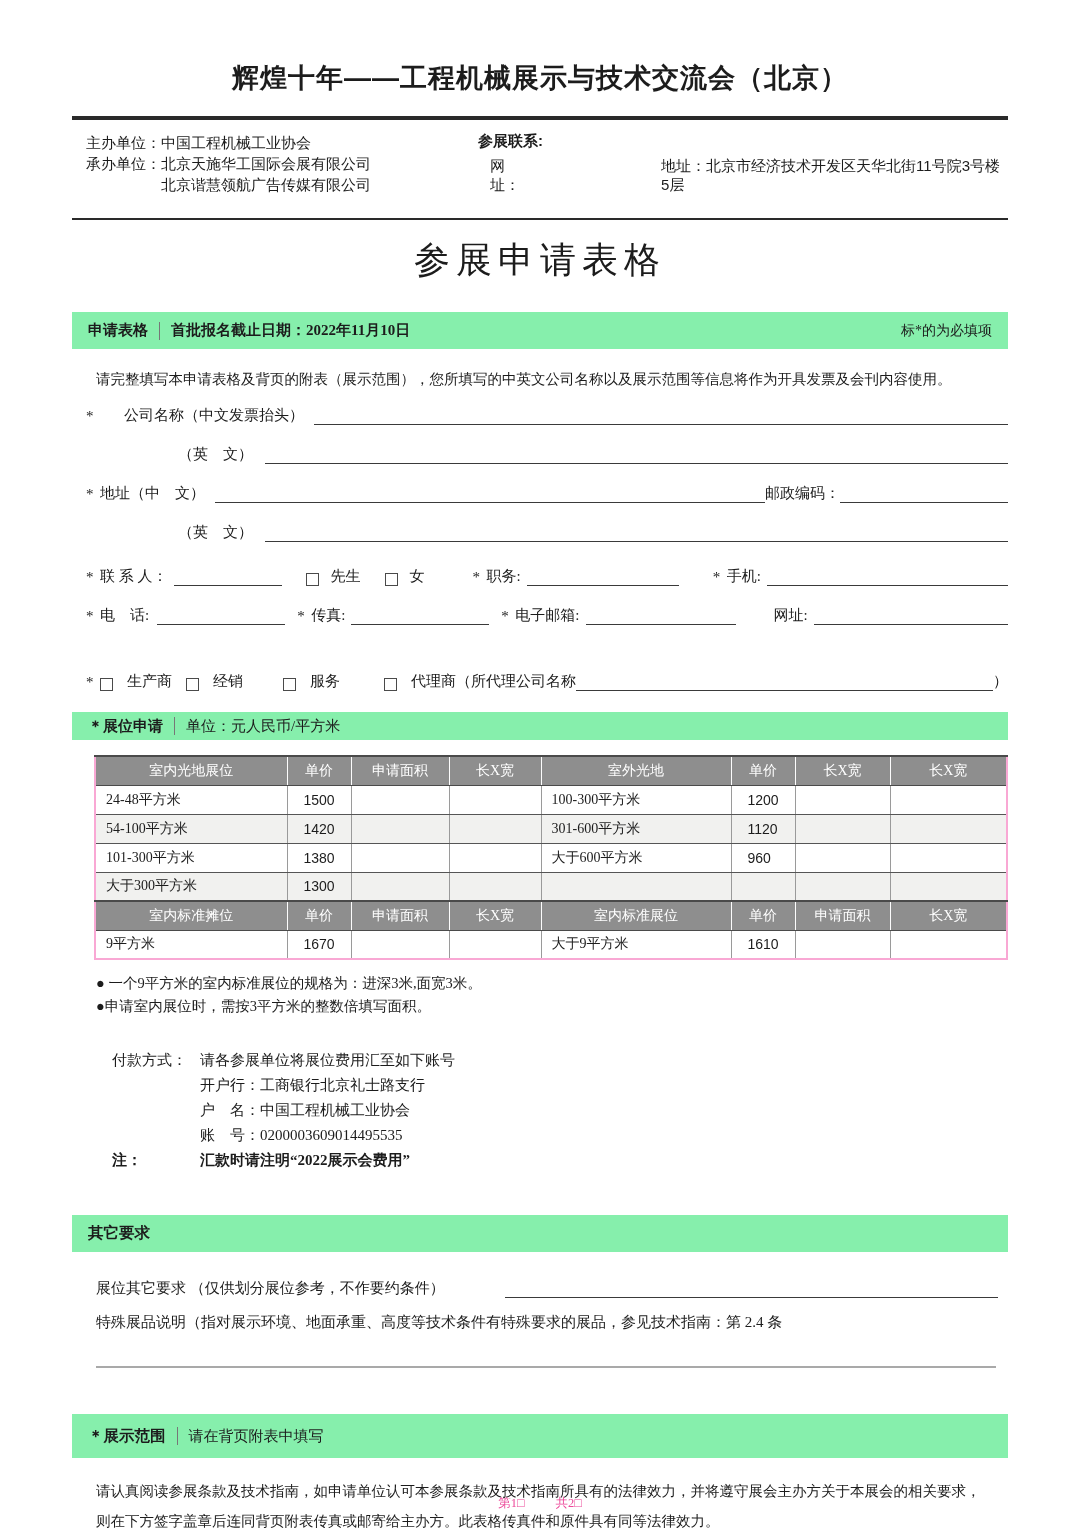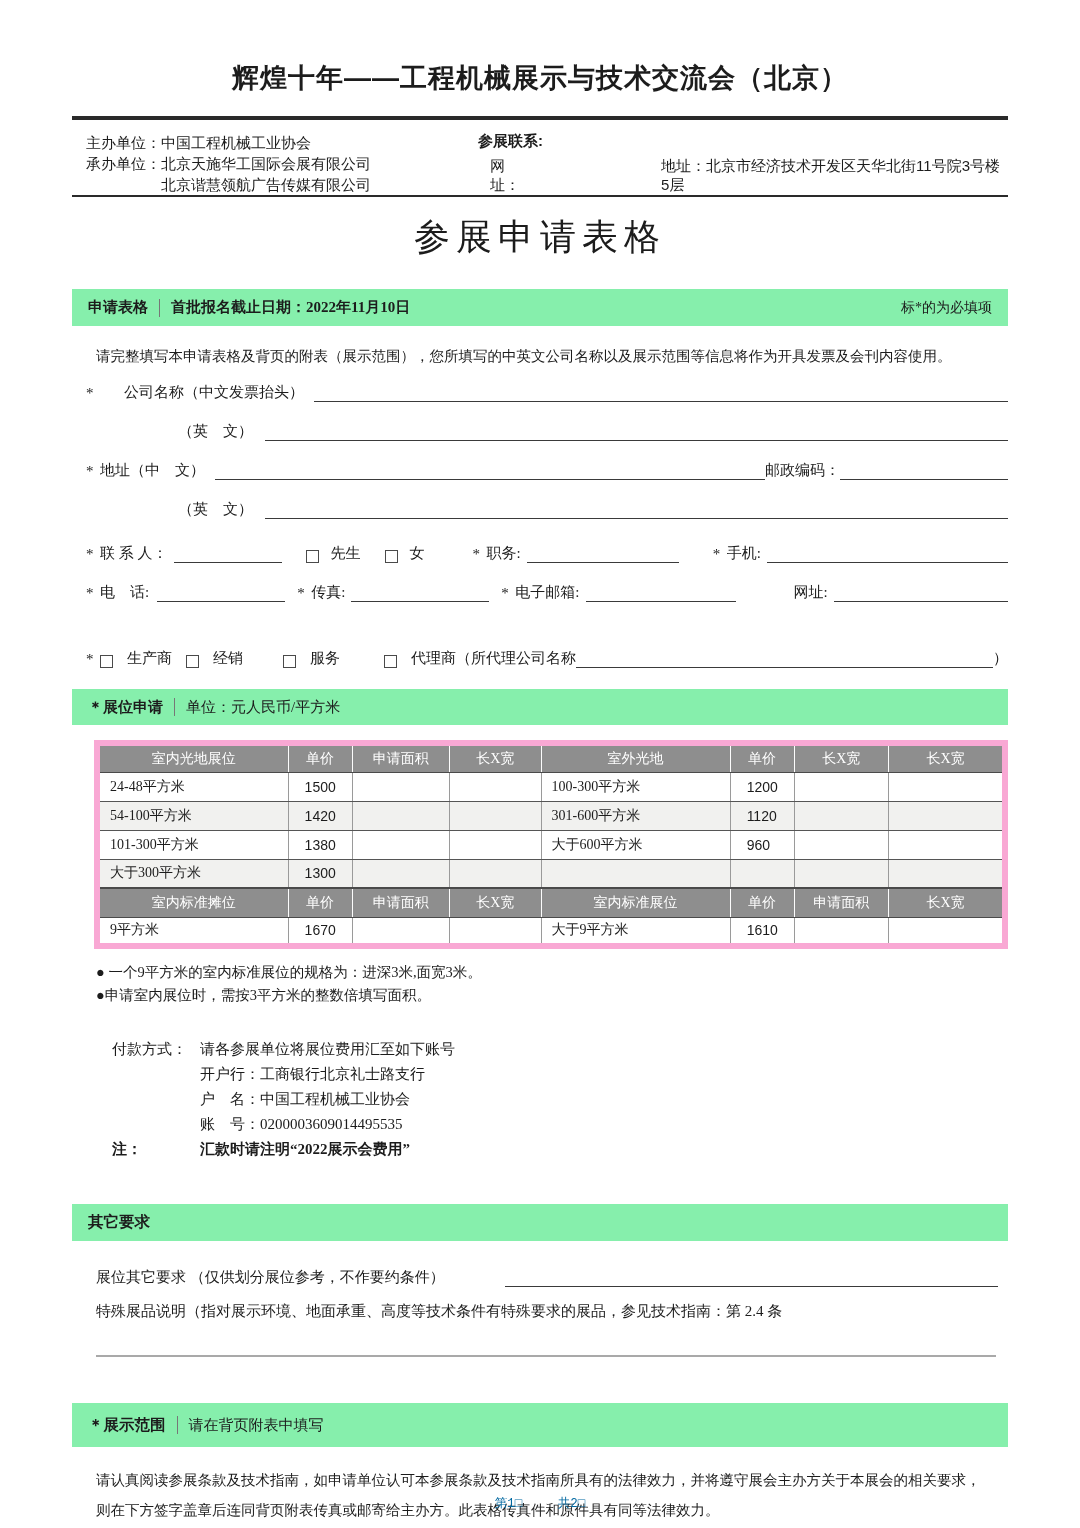--- a/index.html
+++ b/index.html
@@ -9,21 +9,21 @@
   .hei { font-family:"Liberation Sans","DejaVu Sans",sans-serif; }
 
   .main-title { text-align:center; font-size:27px; font-weight:bold; letter-spacing:1px; margin-top:6px; }
   .rule { border:none; border-top:2px solid #2a2a2a; margin:0; }
 
   .date-row { display:flex; align-items:center; height:45px; font-size:15px; font-weight:bold; }
   .date-row .d1 { margin-left:262px; }
   .date-row .d2 { margin-left:106px; }
   .date-row .d3 { margin-left:30px; }
 
-  .org-block { display:flex; padding:12px 0 0 14px; font-size:15px; }
+  .org-block { display:flex; padding:12px 0 23px 14px; font-size:15px; }
   .org-left { width:382px; line-height:21px; }
   .org-left .indent { padding-left:75px; }
   .org-right { flex:1; position:relative; }
   .org-contact { font-weight:bold; position:absolute; left:10px; top:0; }
   .org-bottom { position:absolute; left:22px; bottom:0; right:0; display:flex; }
   .org-web { }
   .org-addr { margin-left:128px; }
 
   .form-title { text-align:center; font-size:36px; letter-spacing:6px; margin-top:16px; }
 
@@ -36,50 +36,50 @@
   .intro { font-size:14.5px; margin:21px 10px 0 24px; }
 
   .fields { margin:18px 0 0 14px; font-size:15px; }
   .frow { display:flex; align-items:flex-end; margin-bottom:21px; height:18px; }
   .star { width:14px; display:inline-block; font-size:15px; }
   .fl { display:inline-block; border-bottom:1px solid #3a3a3a; height:17px; }
   .grow { flex:1; }
   .cb { display:inline-block; width:13px; height:13px; border:1.5px solid #4a4a4a; background:#fff; vertical-align:-1px; }
   .lbl { white-space:nowrap; }
 
-  .bar-booth { height:36px; margin-top:6px; }
+  .bar-booth { height:28px; margin-top:6px; }
   .booth-label { font-weight:bold; }
 
   table { border-collapse:collapse; margin:15px 0 0 22px; table-layout:fixed; font-size:14px; }
   th { background:#8e8e8e; color:#ffffff; font-weight:normal; height:29px; border:1px solid #fdfdfd; border-top:2px solid #4a4a4a; border-bottom:1.5px solid #4a4a4a; }
   td { height:29px; border:1px solid #9a9a9a; border-top:1px solid #555; border-bottom:1px solid #555; padding-left:10px; }
   td:nth-child(2), td:nth-child(6) { font-family:"Liberation Sans","DejaVu Sans",sans-serif; padding-left:16px; }
   tbody.alt tr:nth-child(even) td { background:#f1f1ef; }
-  table { border:6px solid #f9a8d4; }
+  table { border:2px solid #f9a8d4; }
 
   .notes { margin:12px 0 0 24px; font-size:14.5px; line-height:23px; }
 
   .payment { margin:30px 0 0 40px; font-size:15px; line-height:25px; }
   .payment .prow { display:flex; }
   .pay-label { width:88px; }
   .pay-indent { margin-left:88px; }
   .pay-note { font-weight:bold; }
 
   .bar-other { height:37px; margin-top:42px; font-weight:bold; font-size:15.5px; }
   .other-lines { margin:24px 10px 0 24px; font-size:15px; }
   .orow { display:flex; align-items:flex-end; margin-bottom:12px; height:22px; }
   .divider-wide { border:none; border-top:2px solid #a9a9a9; margin:34px 12px 0 24px; }
 
   .bar-scope { height:44px; margin-top:46px; }
   .scope-label { font-weight:bold; font-size:15.5px; }
   .scope-note { font-size:15px; }
 
   .agreement { margin:18px 14px 0 24px; font-size:14.5px; line-height:30px; }
 
-  .footer { position:absolute; left:0; right:0; bottom:16px; text-align:center; font-size:12.5px; color:#0369a1;font-family:Liberation Mono, monospace; }
+  .footer { position:absolute; left:0; right:0; bottom:16px; text-align:center; font-size:12.5px; color:#ec4899; }
   .footer span { margin:0 14px; }
 </style>
 </head>
 <body>
 
 <div class="page">
 
   <div class="main-title hei">辉煌十年——工程机械展示与技术交流会（北京）</div>
 
   <hr class="rule" style="margin-top:20px;">
@@ -162,21 +162,21 @@
     <div class="frow">
       <span class="star">*</span>
       <span class="lbl">电　话:</span>
       <span class="fl" style="width:128px;margin-left:8px;"></span>
       <span class="star" style="margin-left:12px;">*</span>
       <span class="lbl">传真:</span>
       <span class="fl" style="width:138px;margin-left:6px;"></span>
       <span class="star" style="margin-left:12px;">*</span>
       <span class="lbl">电子邮箱:</span>
       <span class="fl" style="width:150px;margin-left:6px;"></span>
-      <span class="lbl" style="margin-left:58px;">网址:</span>
+      <span class="lbl" style="margin-left:38px;">网址:</span>
       <span class="fl grow" style="margin-left:6px;"></span>
     </div>
 
     <div class="frow" style="margin-top:48px;">
       <span class="star">*</span>
       <span class="cb"></span>
       <span class="lbl" style="margin-left:14px;">生产商</span>
       <span class="cb" style="margin-left:14px;"></span>
       <span class="lbl" style="margin-left:14px;">经销</span>
       <span class="cb" style="margin-left:40px;"></span>

